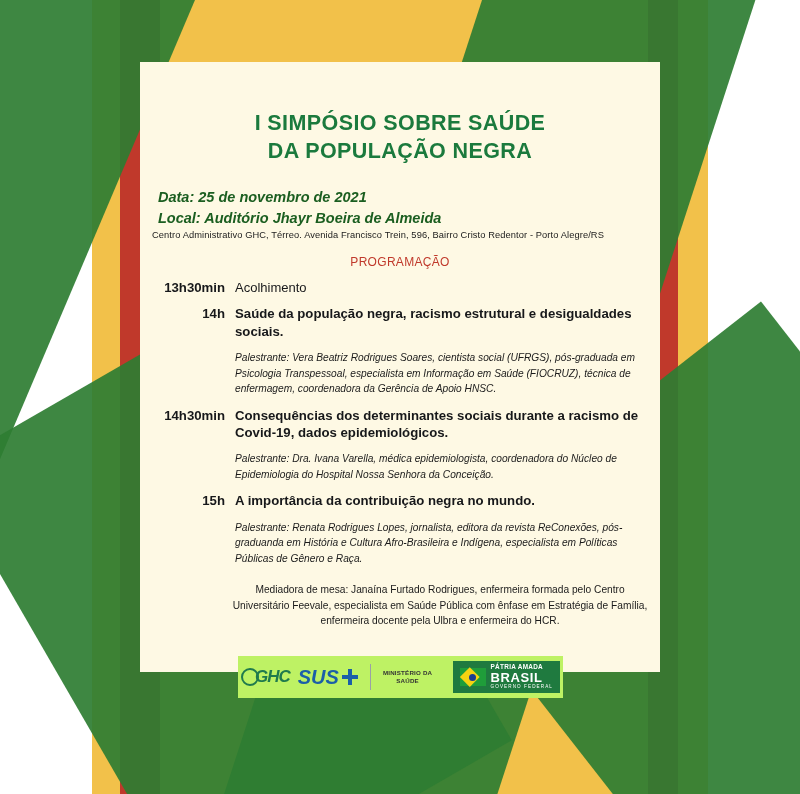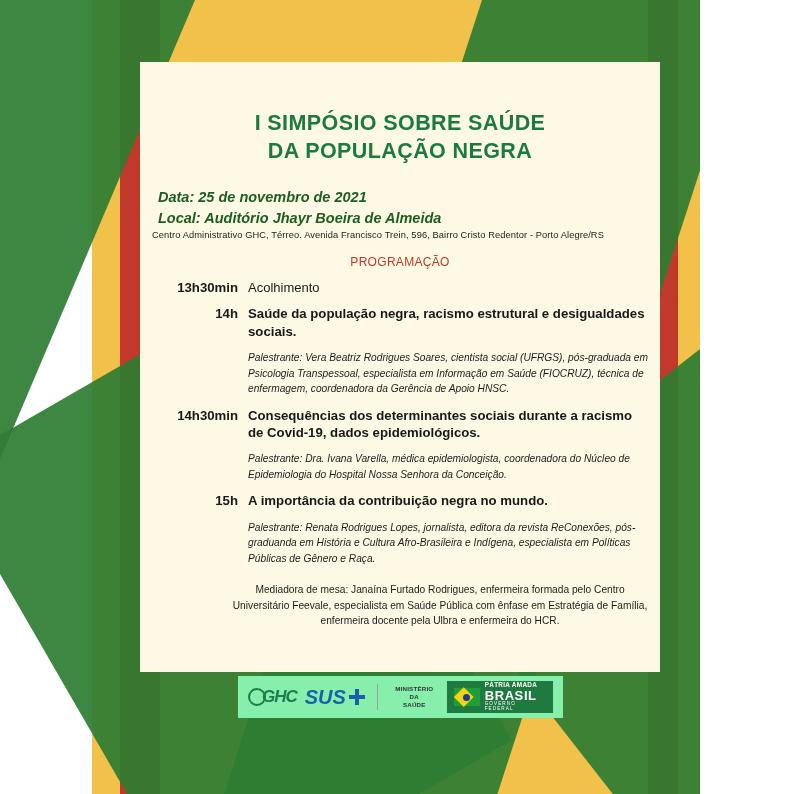--- a/index.html
+++ b/index.html
@@ -10,21 +10,21 @@
   body {
     width: 800px;
     height: 794px;
     font-family: "Liberation Sans", sans-serif;
     overflow: hidden;
   }
 
   
   #poster {
     position: relative;
-    width: 700px;
+    width: 800px;
     height: 794px;
     background: #ffffff;
     overflow: hidden;
   }
 
   
   .page-bg {
     position: absolute;
     left: 0; top: 0;
     width: 800px; height: 794px;
@@ -148,21 +148,21 @@
     margin-top: 15px;
     text-align: center;
     color: #c0392b;
     font-weight: normal;
     font-size: 12px;
     letter-spacing: .3px;
   }
 
   .schedule {
     margin-top: 10px;
-    padding-left: 16px;
+    padding-left: 3px;
     padding-right: 12px;
   }
   .row {
     display: flex;
     margin-bottom: 10px;
   }
   .row-time {
     flex: 0 0 82px;
     color: #17181a;
     font-weight: bold;
@@ -199,26 +199,26 @@
     margin-right: 12px;
     color: #1b1b1b;
     font-size: 10.2px;
     line-height: 1.52;
     text-align: center;
   }
 
   
   .logo-strip {
     position: absolute;
-    left: 238px; top: 676px;
+    left: 238px; top: 656px;
     width: 325px; height: 42px;
-    background: #86efac;
+    background: #bef264;
     display: flex;
     align-items: center;
-    padding: 0 10px;
+    padding: 0 3px;
     box-sizing: border-box;
     gap: 8px;
   }
   .logo-ghc {
     display: flex;
     align-items: center;
     font-weight: bold;
     font-size: 17px;
     color: #1f7a4d;
     letter-spacing: -1px;

